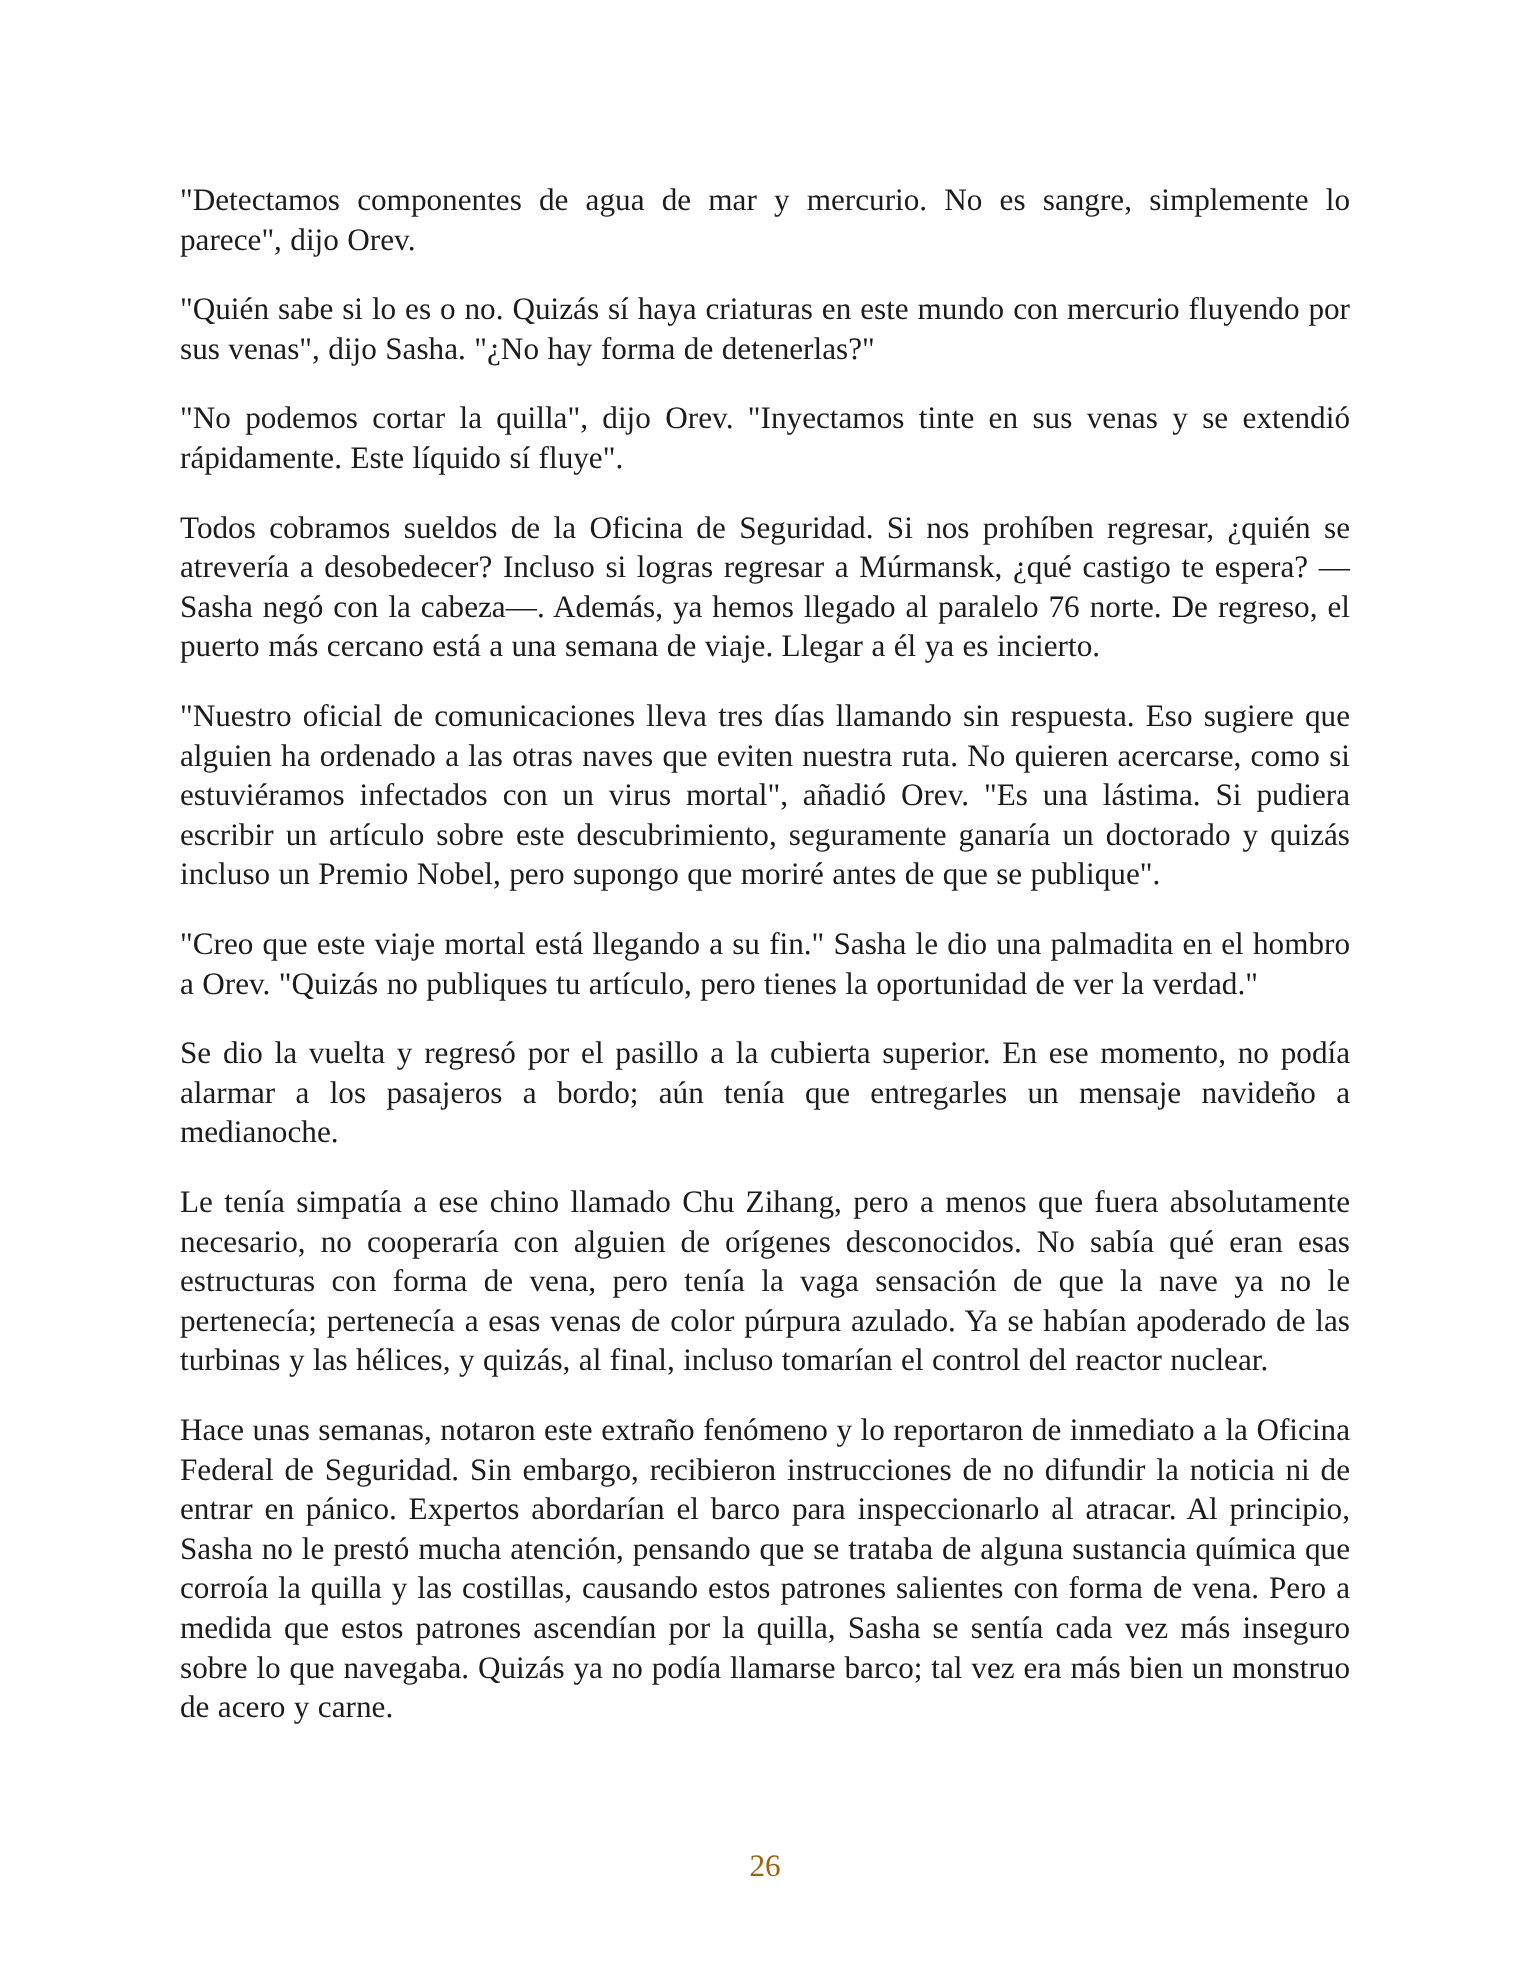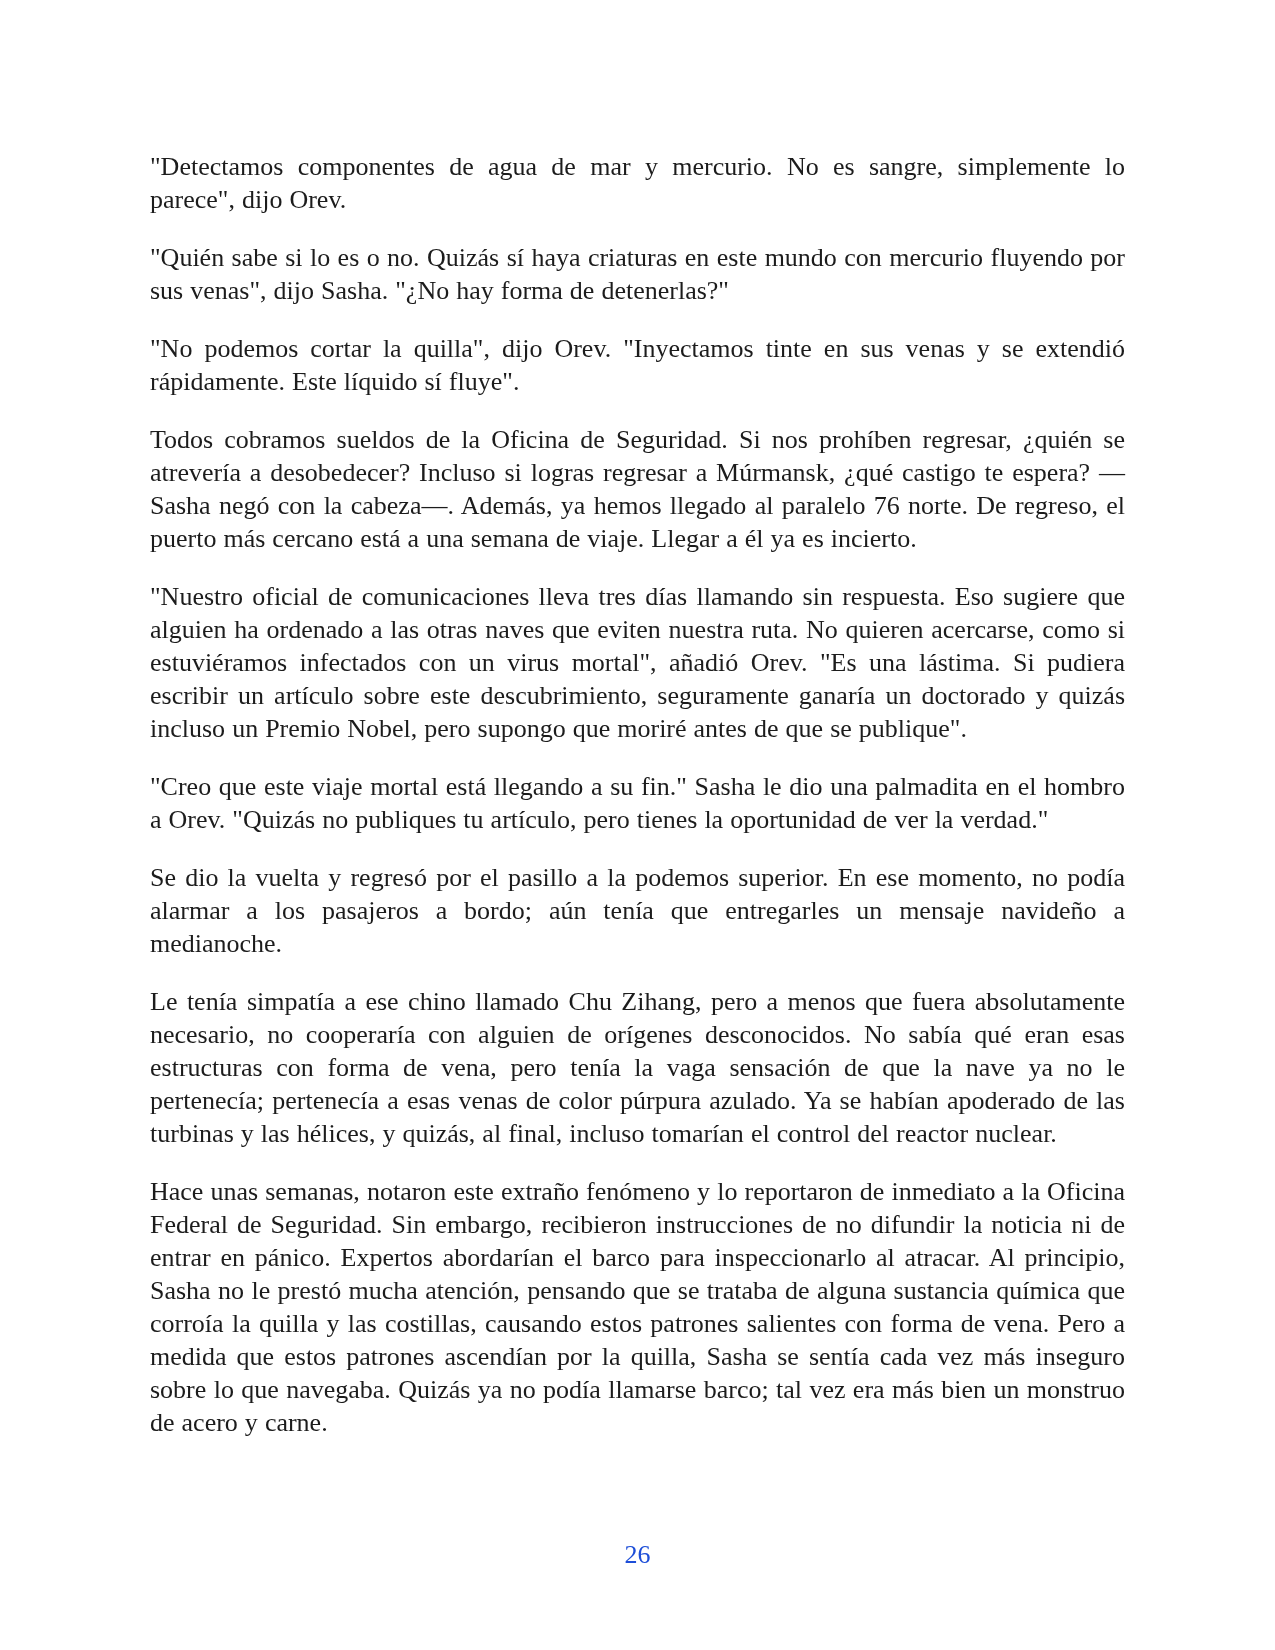--- a/index.html
+++ b/index.html
@@ -34,32 +34,32 @@
     padding: 0;
   }
   .footer {
     position: absolute;
     left: 0;
     width: 100%;
     top: 1538px;
     text-align: center;
     font-size: 26px;
     line-height: 33px;
-    color: #1d4ed8;
+    color: #a16207;
   }
 </style>
 </head>
 <body>
 
 <div class="page">
   <div class="content">
     <p>"Detectamos componentes de agua de mar y mercurio. No es sangre, simplemente lo parece", dijo Orev.</p>
     <p>"Quién sabe si lo es o no. Quizás sí haya criaturas en este mundo con mercurio fluyendo por sus venas", dijo Sasha. "¿No hay forma de detenerlas?"</p>
     <p>"No podemos cortar la quilla", dijo Orev. "Inyectamos tinte en sus venas y se extendió rápidamente. Este líquido sí fluye".</p>
     <p>Todos cobramos sueldos de la Oficina de Seguridad. Si nos prohíben regresar, ¿quién se atrevería a desobedecer? Incluso si logras regresar a Múrmansk, ¿qué castigo te espera? —Sasha negó con la cabeza—. Además, ya hemos llegado al paralelo 76 norte. De regreso, el puerto más cercano está a una semana de viaje. Llegar a él ya es incierto.</p>
     <p>"Nuestro oficial de comunicaciones lleva tres días llamando sin respuesta. Eso sugiere que alguien ha ordenado a las otras naves que eviten nuestra ruta. No quieren acercarse, como si estuviéramos infectados con un virus mortal", añadió Orev. "Es una lástima. Si pudiera escribir un artículo sobre este descubrimiento, seguramente ganaría un doctorado y quizás incluso un Premio Nobel, pero supongo que moriré antes de que se publique".</p>
     <p>"Creo que este viaje mortal está llegando a su fin." Sasha le dio una palmadita en el hombro a Orev. "Quizás no publiques tu artículo, pero tienes la oportunidad de ver la verdad."</p>
-    <p>Se dio la vuelta y regresó por el pasillo a la podemos superior. En ese momento, no podía alarmar a los pasajeros a bordo; aún tenía que entregarles un mensaje navideño a medianoche.</p>
+    <p>Se dio la vuelta y regresó por el pasillo a la cubierta superior. En ese momento, no podía alarmar a los pasajeros a bordo; aún tenía que entregarles un mensaje navideño a medianoche.</p>
     <p>Le tenía simpatía a ese chino llamado Chu Zihang, pero a menos que fuera absolutamente necesario, no cooperaría con alguien de orígenes desconocidos. No sabía qué eran esas estructuras con forma de vena, pero tenía la vaga sensación de que la nave ya no le pertenecía; pertenecía a esas venas de color púrpura azulado. Ya se habían apoderado de las turbinas y las hélices, y quizás, al final, incluso tomarían el control del reactor nuclear.</p>
     <p>Hace unas semanas, notaron este extraño fenómeno y lo reportaron de inmediato a la Oficina Federal de Seguridad. Sin embargo, recibieron instrucciones de no difundir la noticia ni de entrar en pánico. Expertos abordarían el barco para inspeccionarlo al atracar. Al principio, Sasha no le prestó mucha atención, pensando que se trataba de alguna sustancia química que corroía la quilla y las costillas, causando estos patrones salientes con forma de vena. Pero a medida que estos patrones ascendían por la quilla, Sasha se sentía cada vez más inseguro sobre lo que navegaba. Quizás ya no podía llamarse barco; tal vez era más bien un monstruo de acero y carne.</p>
   </div>
   <div class="footer">26</div>
 </div>
 
 </body></html>

